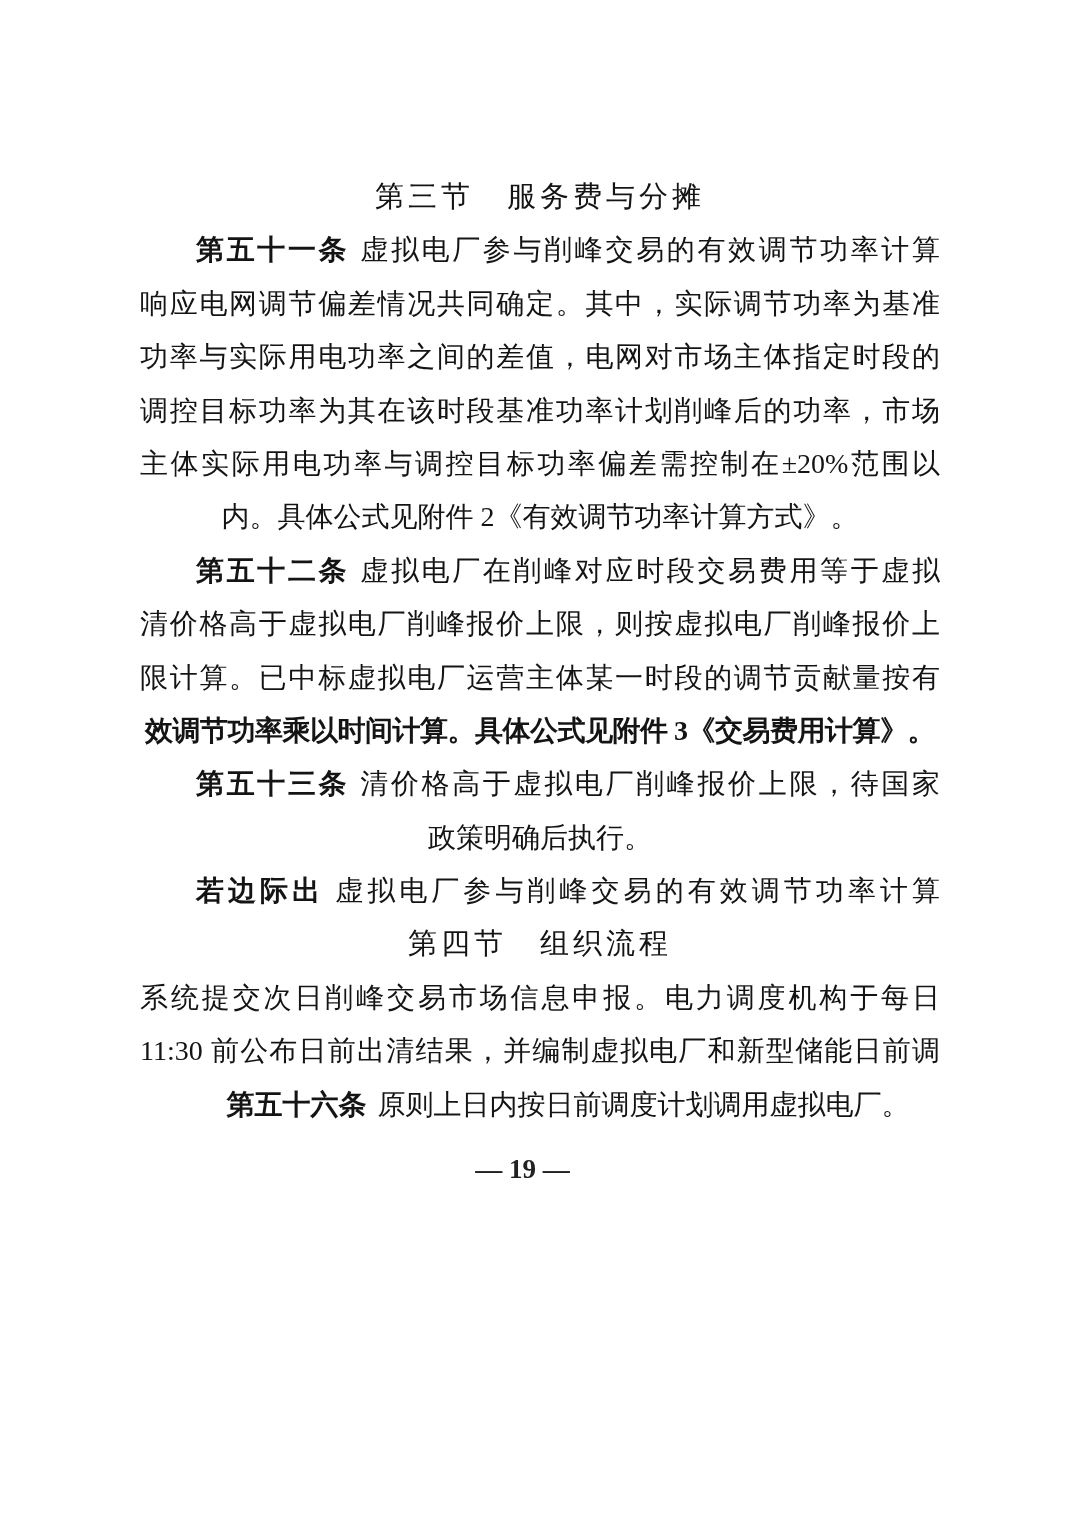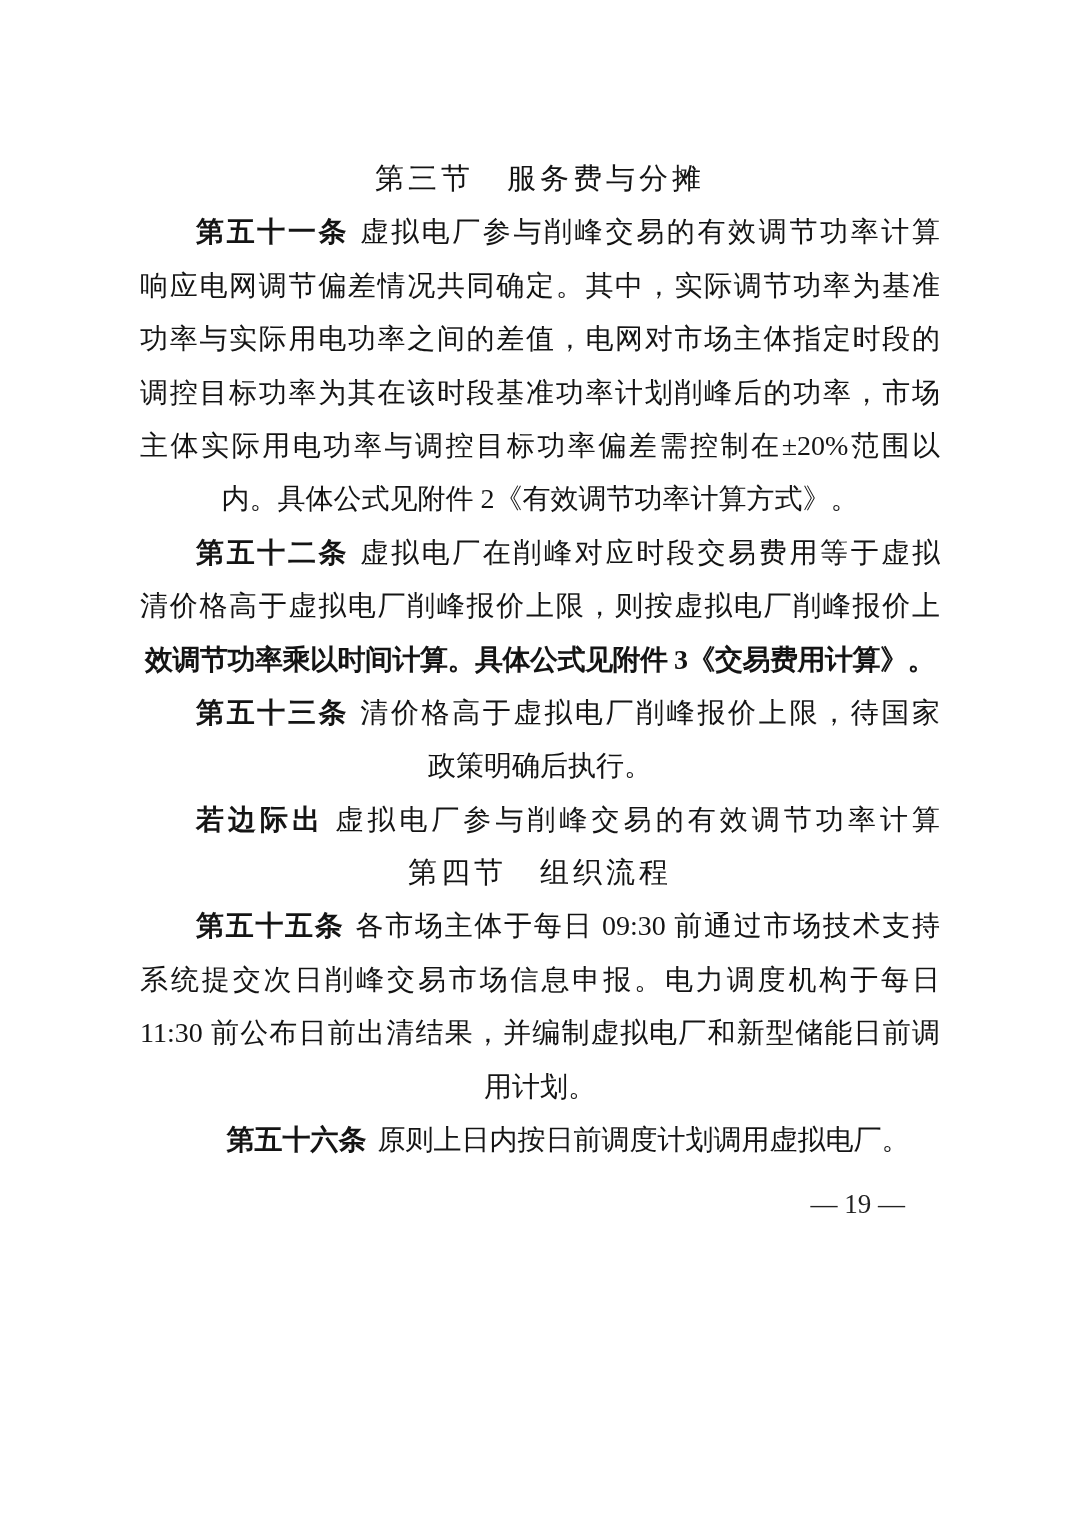--- a/index.html
+++ b/index.html
@@ -12,21 +12,21 @@
     width: 1080px;
     height: 1527px;
     background: #ffffff;
     font-family: "Liberation Serif", "DejaVu Serif", serif;
     color: #141414;
     overflow: hidden;
   }
   .content {
     position: absolute;
     left: 140px;
-    top: 152px;
+    top: 170px;
     width: 800px;
   }
   .line {
     height: 53.4px;
     line-height: 53.4px;
     font-size: 28px;
     white-space: nowrap;
   }
   
   .j {
@@ -54,53 +54,53 @@
   }
   .term {
     font-weight: 700;
     margin-right: 11px;
   }
   .pagenum {
     margin-top: 12px;
     height: 53px;
     line-height: 53px;
     font-size: 27px;
-    text-align: right;
+    text-align: center;
     padding-right: 35px;
     color: #222;
+    font-weight: bold;
   }
 </style>
 </head>
 <body>
 
 <div class="page">
   <div class="content">
 
     <div class="line c"><span>第三节　服务费与分摊</span></div>
 
     <div class="line j indent"><span class="term">第五十一条</span><span>虚拟电厂参与削峰交易的有效调节功率计算</span></div>
     <div class="line j"><span>响应电网调节偏差情况共同确定。其中，实际调节功率为基准</span></div>
     <div class="line j"><span>功率与实际用电功率之间的差值，电网对市场主体指定时段的</span></div>
     <div class="line j"><span>调控目标功率为其在该时段基准功率计划削峰后的功率，市场</span></div>
     <div class="line j"><span>主体实际用电功率与调控目标功率偏差需控制在±20%范围以</span></div>
     <div class="line l"><span>内。具体公式见附件 2《有效调节功率计算方式》。</span></div>
 
     <div class="line j indent"><span class="term">第五十二条</span><span>虚拟电厂在削峰对应时段交易费用等于虚拟</span></div>
     <div class="line j"><span>清价格高于虚拟电厂削峰报价上限，则按虚拟电厂削峰报价上</span></div>
+    <div class="line j"><span>限计算。已中标虚拟电厂运营主体某一时段的调节贡献量按有</span></div>
     <div class="line l tight"><span>效调节功率乘以时间计算。具体公式见附件 3《交易费用计算》。</span></div>
 
     <div class="line j indent"><span class="term">第五十三条</span><span>清价格高于虚拟电厂削峰报价上限，待国家</span></div>
     <div class="line l"><span>政策明确后执行。</span></div>
 
     <div class="line j indent"><span class="term">若边际出</span><span>虚拟电厂参与削峰交易的有效调节功率计算</span></div>
 
     <div class="line c"><span>第四节　组织流程</span></div>
 
-    <div class="line j indent"><span class="term">第五十五条</span><span>各市场主体于每日 09:30 前通过市场技术支持</span></div>
     <div class="line j"><span>系统提交次日削峰交易市场信息申报。电力调度机构于每日</span></div>
     <div class="line j"><span>11:30 前公布日前出清结果，并编制虚拟电厂和新型储能日前调</span></div>
-    <div class="line l"><span>用计划。</span></div>
 
     <div class="line l indent"><span class="term">第五十六条</span><span>原则上日内按日前调度计划调用虚拟电厂。</span></div>
 
     <div class="pagenum">— 19 —</div>
   </div>
 </div>
 
 </body></html>

